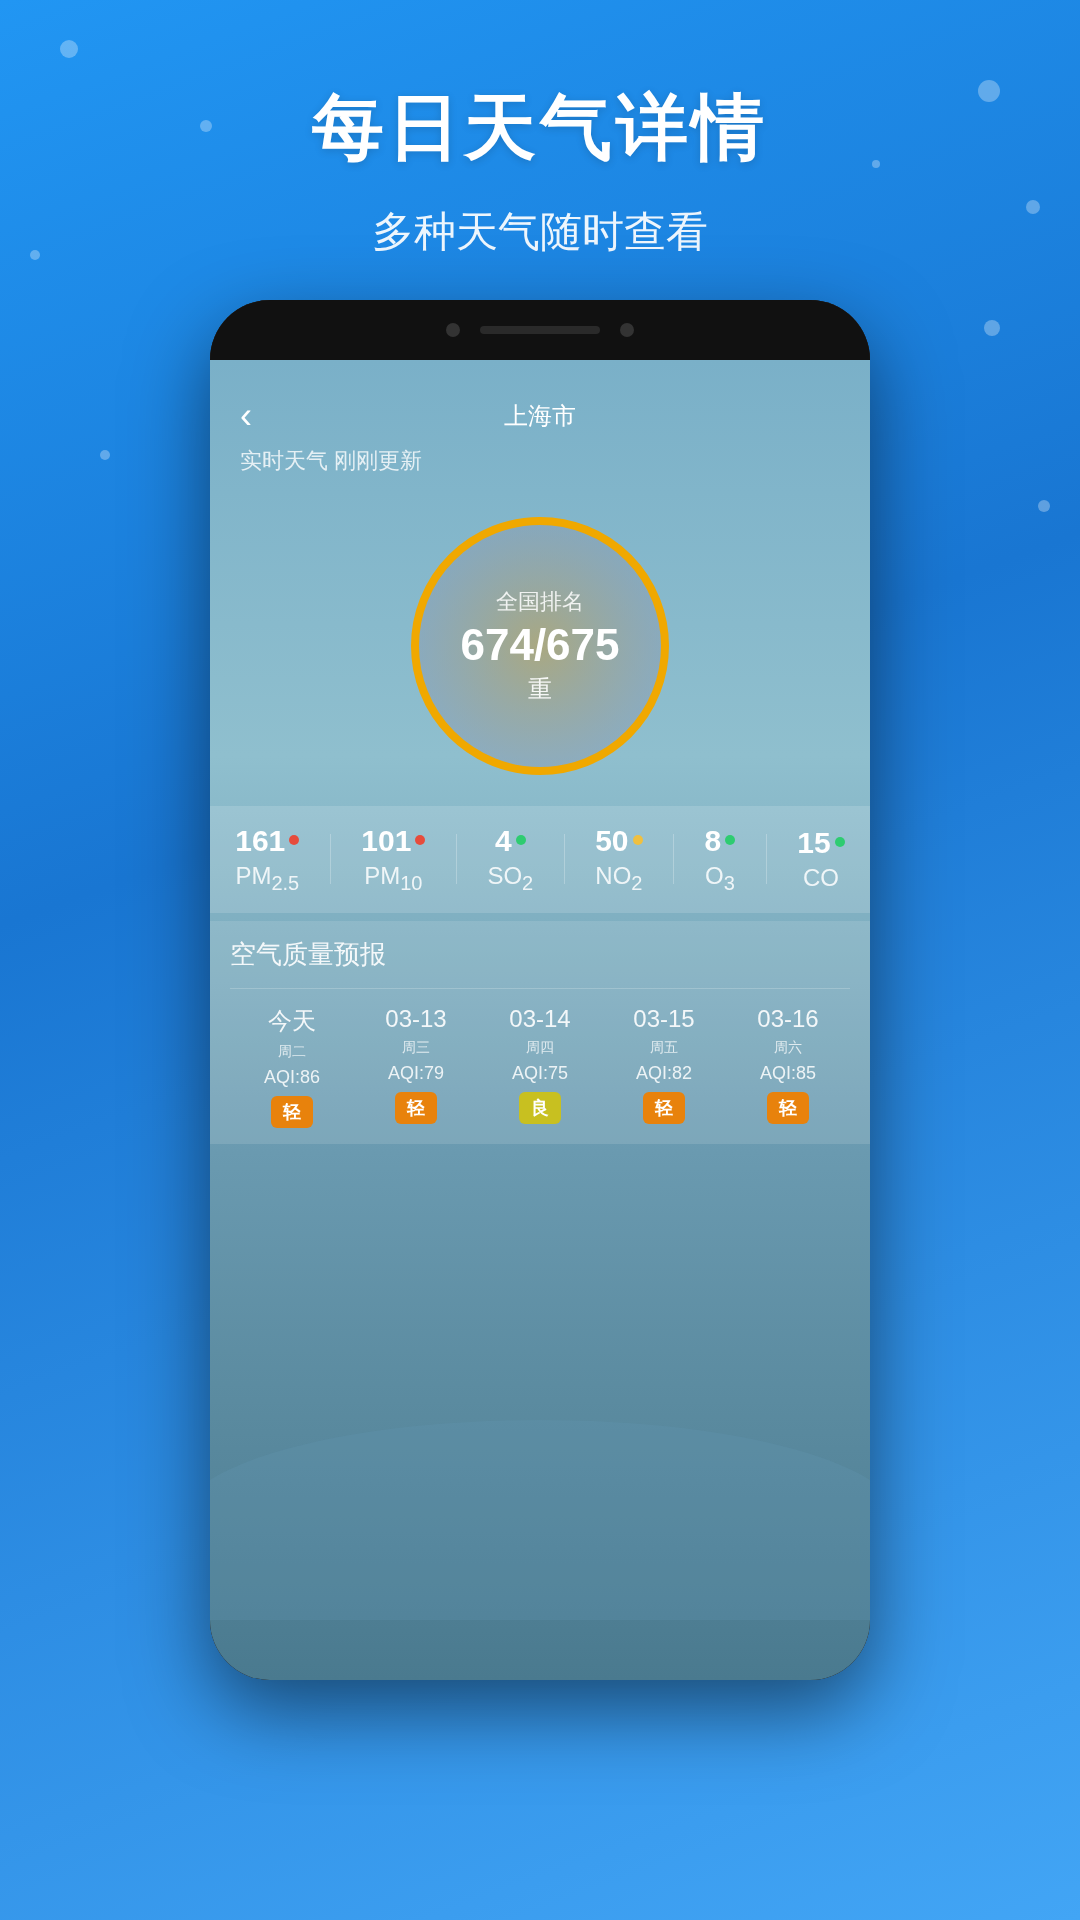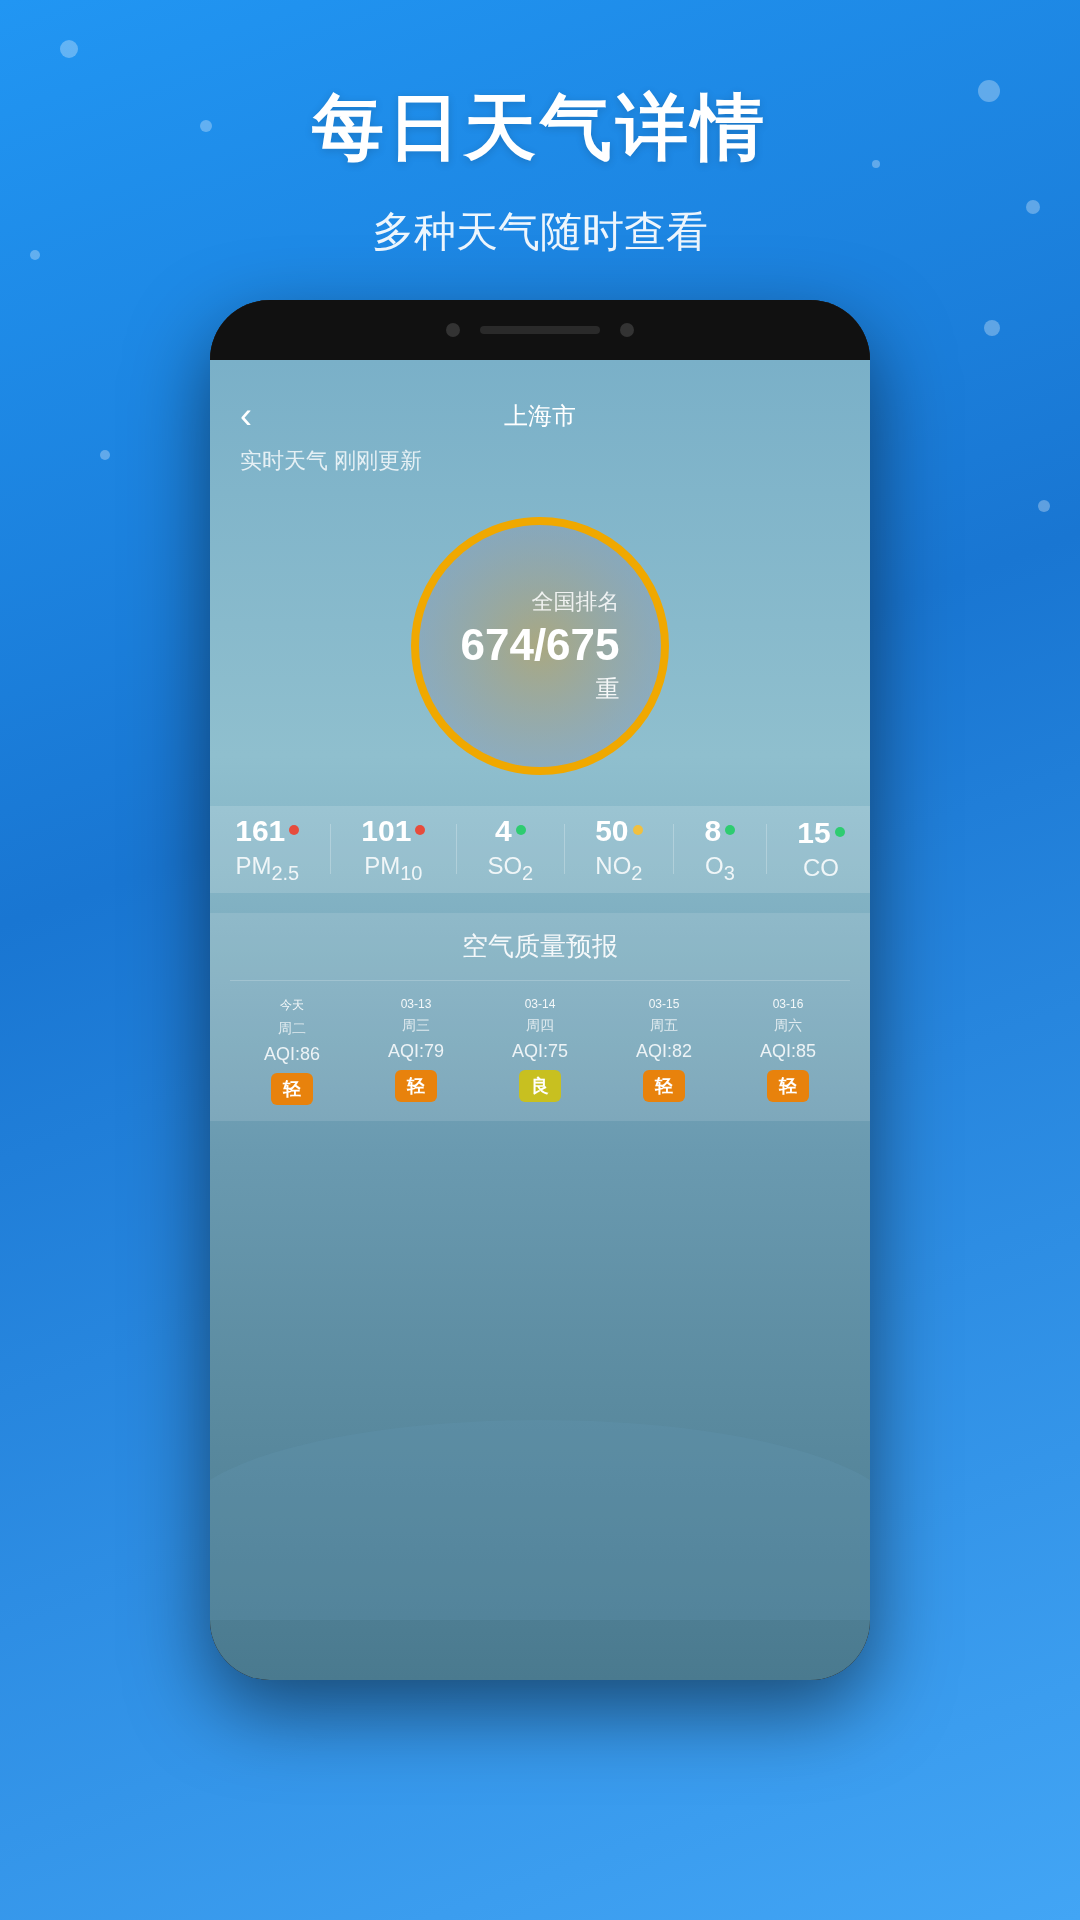--- a/index.html
+++ b/index.html
@@ -154,21 +154,21 @@
       width: 280px;
       height: 280px;
       transform: rotate(-90deg);
     }
 
     .circle-inner {
       position: absolute;
       top: 50%;
       left: 50%;
       transform: translate(-50%, -50%);
-      text-align: right;
+      text-align: center;
       color: #fff;
     }
 
     .circle-label {
       font-size: 22px;
       color: rgba(255,255,255,0.85);
       margin-bottom: 6px;
     }
 
     .circle-value {
@@ -183,21 +183,21 @@
       color: rgba(255,255,255,0.9);
       margin-top: 6px;
     }
 
     
     .pollutants-row {
       background: rgba(255,255,255,0.15);
       display: flex;
       align-items: center;
       justify-content: space-around;
-      padding: 8px 10px;
+      padding: 18px 10px;
       margin: 0;
     }
 
     .pollutant-item {
       display: flex;
       flex-direction: column;
       align-items: center;
       position: relative;
     }
 
@@ -228,23 +228,22 @@
 
     .pollutant-divider {
       width: 1px;
       height: 50px;
       background: rgba(255,255,255,0.25);
     }
 
     
     .forecast-section {
       background: rgba(255,255,255,0.12);
-      margin-top: 20px;
+      margin-top: 8px;
       padding: 16px 20px;
-      text-align: center;
     }
 
     .forecast-title {
       font-size: 26px;
       color: rgba(255,255,255,0.9);
       margin-bottom: 16px;
     }
 
     .forecast-divider {
       height: 1px;
@@ -259,21 +258,21 @@
     }
 
     .forecast-item {
       display: flex;
       flex-direction: column;
       align-items: center;
       flex: 1;
     }
 
     .forecast-date {
-      font-size: 12px;
+      font-size: 24px;
       color: rgba(255,255,255,0.9);
       font-weight: 500;
     }
 
     .forecast-day {
       font-size: 14px;
       color: rgba(255,255,255,0.75);
       margin-top: 6px;
     }
 

